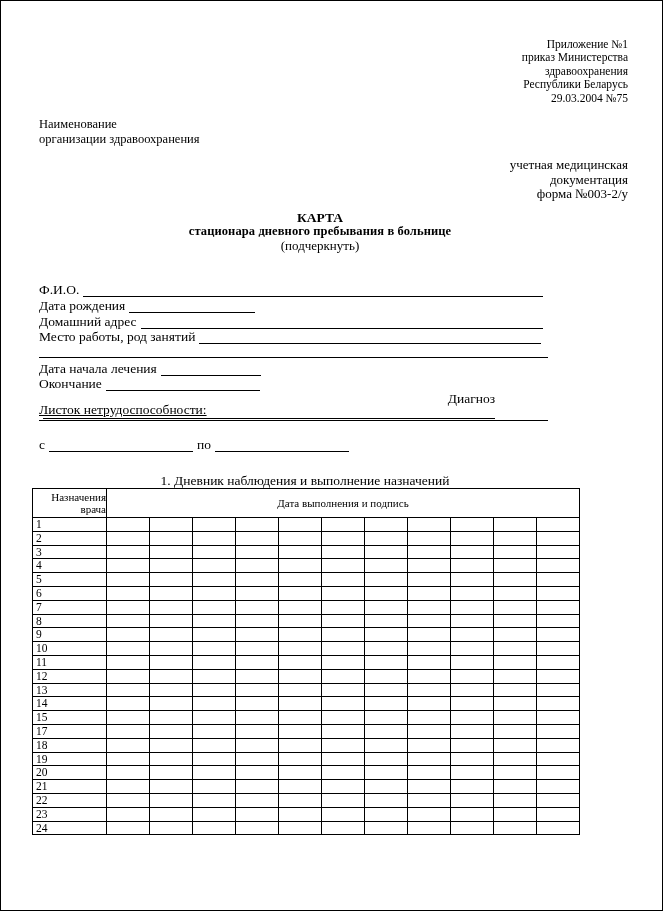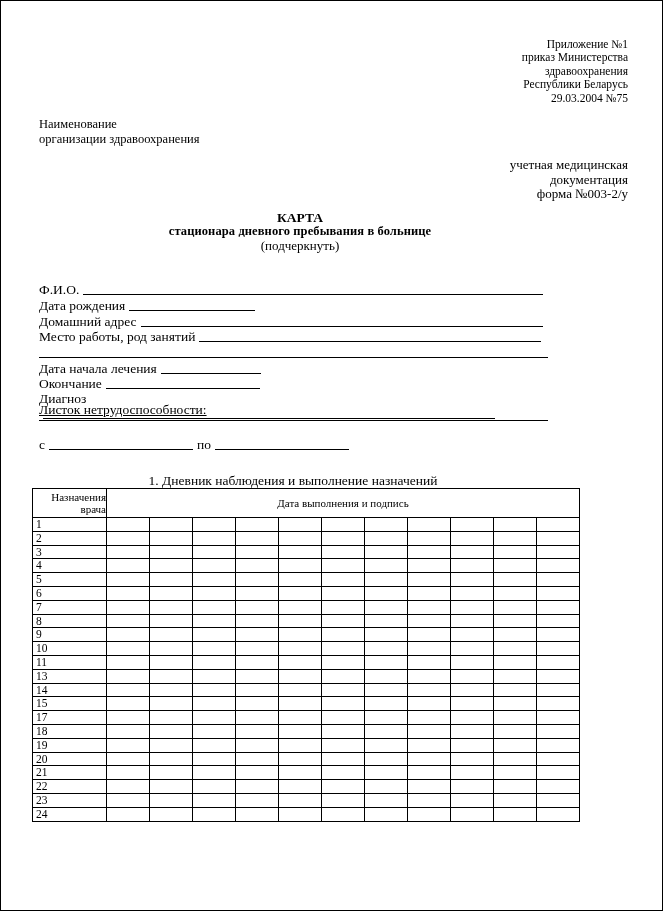--- a/index.html
+++ b/index.html
@@ -4,28 +4,28 @@
 <style>
   html, body { margin:0; padding:0; background:#ffffff; }
   body { width:666px; height:914px; position:relative; overflow:hidden;
          font-family:"Liberation Serif", "DejaVu Serif", serif; color:#000; }
   .page { position:absolute; left:0; top:0; width:663px; height:911px;
           border:1.5px solid #000; box-sizing:border-box; }
   .abs { position:absolute; }
   .appendix { right:38px; top:38px; text-align:right; font-size:11.5px; line-height:13.4px; }
   .org { left:39px; top:117px; font-size:12.5px; line-height:14.5px; }
   .docmeta { right:38px; top:158px; text-align:right; font-size:13px; line-height:14.5px; }
-  .title { left:0; width:600px; top:210px; text-align:center; }
+  .title { left:0; width:600px; top:210px; text-align:center;padding-left:20px; }
   .title .t1 { font-weight:bold; font-size:13.5px; line-height:15px; }
   .title .t2 { font-weight:bold; font-size:12.5px; line-height:13.5px; letter-spacing:0.1px; }
   .title .t3 { font-size:13px; line-height:13px; }
-  .field { left:39px; font-size:13.5px; line-height:15px; white-space:nowrap; display:flex; }
+  .field { left:39px; font-size:13.5px; line-height:15px; white-space:nowrap; display:flex; align-items:flex-end; }
   .line { display:inline-block; border-bottom:1px solid #000; height:12px; margin-left:4px; }
   .fullline { position:absolute; left:39px; border-bottom:1px solid #000; height:0; }
-  .section-title { left:0; width:586px; top:473px; text-align:center; font-size:13.5px; line-height:15px; }
+  .section-title { left:12px; width:586px; top:473px; text-align:center; font-size:13.5px; line-height:15px; }
   table.diary { position:absolute; left:32px; top:488px; border-collapse:collapse; }
   table.diary td, table.diary th { border:1px solid #000; padding:0; height:13.8px; box-sizing:border-box; }
   table.diary th { font-weight:normal; font-size:11px; line-height:12.5px; }
   table.diary th.col-head { width:74px; height:15px; text-align:right; }
   table.diary th.date-head { height:29px; text-align:center; }
   table.diary td.num { width:74px; font-size:11.5px; line-height:12px; padding-left:3px; vertical-align:top; }
   table.diary td.cell { width:43px; }
 </style>
 </head>
 <body>
@@ -260,20 +260,34 @@
         <td class="cell"></td>
         <td class="cell"></td>
         <td class="cell"></td>
         <td class="cell"></td>
         <td class="cell"></td>
         <td class="cell"></td>
         <td class="cell"></td>
         <td class="cell"></td>
       </tr>
       <tr>
+        <td class="num">12</td>
+        <td class="cell"></td>
+        <td class="cell"></td>
+        <td class="cell"></td>
+        <td class="cell"></td>
+        <td class="cell"></td>
+        <td class="cell"></td>
+        <td class="cell"></td>
+        <td class="cell"></td>
+        <td class="cell"></td>
+        <td class="cell"></td>
+        <td class="cell"></td>
+      </tr>
+      <tr>
         <td class="num">13</td>
         <td class="cell"></td>
         <td class="cell"></td>
         <td class="cell"></td>
         <td class="cell"></td>
         <td class="cell"></td>
         <td class="cell"></td>
         <td class="cell"></td>
         <td class="cell"></td>
         <td class="cell"></td>

